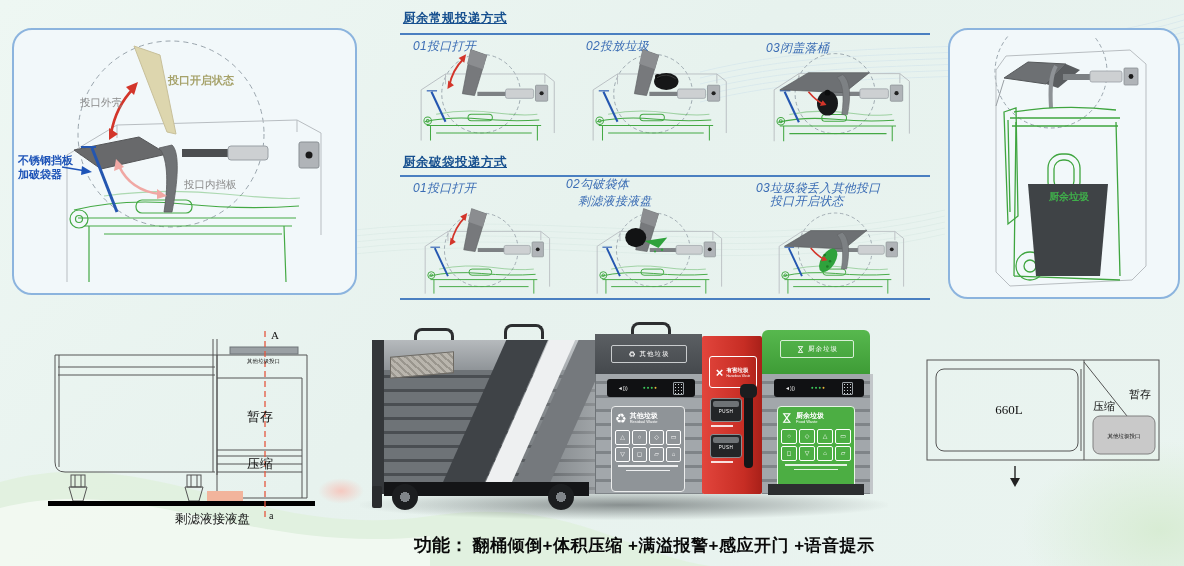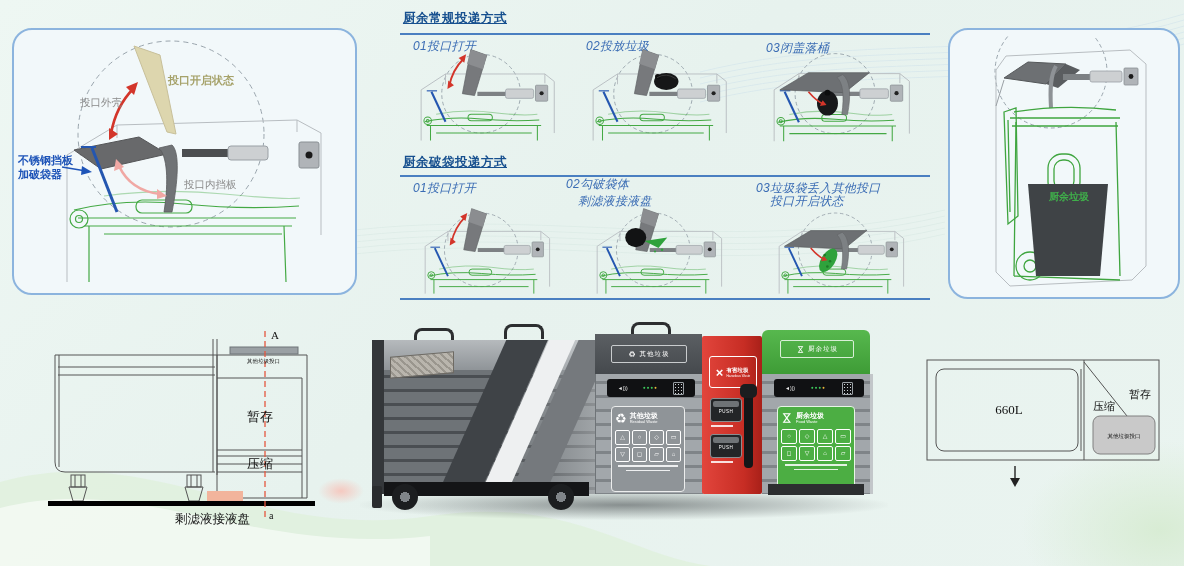--- a/index.html
+++ b/index.html
@@ -417,14 +417,18 @@
     <g>
       <line x1="92" y1="124" x2="92" y2="139" stroke="#222" stroke-width="1.4"></line>
       <polygon points="92,145 87,136 97,136" fill="#222"></polygon>
     </g>
     <text class="svgs" x="86" y="72" font-size="13" text-anchor="middle">660L</text>
     <text class="svgs" x="170" y="68" font-size="11">压缩</text>
     <text class="svgs" x="206" y="56" font-size="11">暂存</text>
     <text class="svgs" x="201" y="96" font-size="5.5" text-anchor="middle">其他垃圾投口</text>
   </svg>
 
+  <div class="caption">
+    <span class="pfx">功能：</span>
+    <span class="txt">翻桶倾倒+体积压缩 +满溢报警+感应开门 +语音提示</span>
+  </div>
 
 </div>
 
 </body></html>

